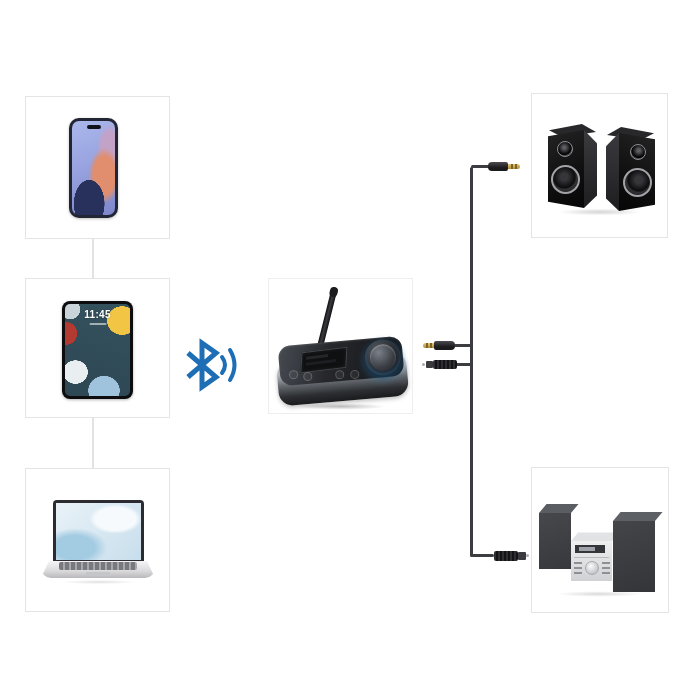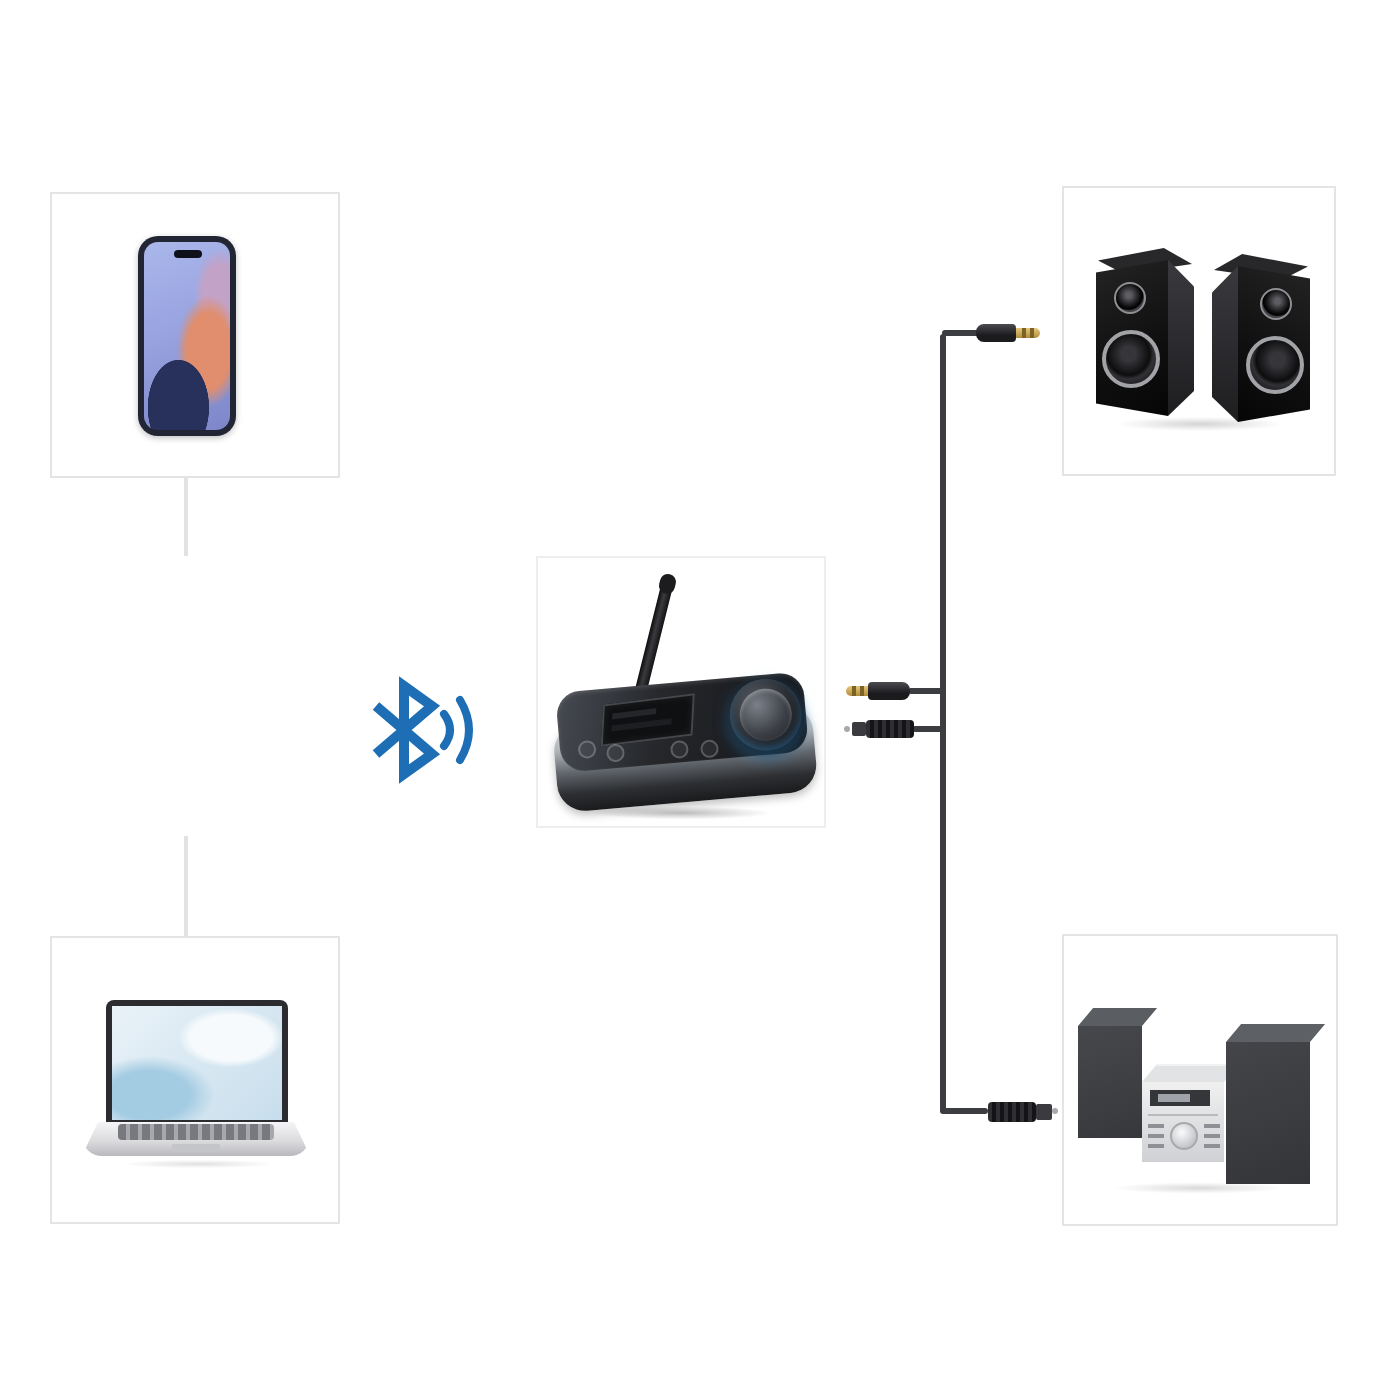--- a/index.html
+++ b/index.html
@@ -177,20 +177,28 @@
   <div class="link-v link-2"></div>
 
   <div class="frame frame-phone">
     <div class="phone">
       <div class="phone-screen">
         <div class="phone-pill"></div>
       </div>
     </div>
   </div>
 
+  <div class="frame frame-tablet">
+    <div class="tablet">
+      <div class="tablet-screen">
+        <div class="tablet-clock">11:45</div>
+        <div class="tablet-date"></div>
+      </div>
+    </div>
+  </div>
 
   <div class="frame frame-laptop">
     <div class="lap-shadow"></div>
     <div class="lap-screen">
       <div class="lap-wall"></div>
     </div>
     <div class="lap-base"></div>
     <div class="lap-keys"></div>
     <div class="lap-pad"></div>
   </div>

